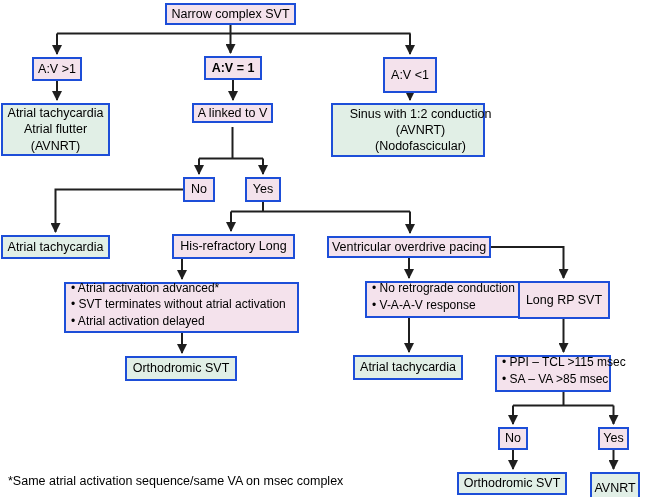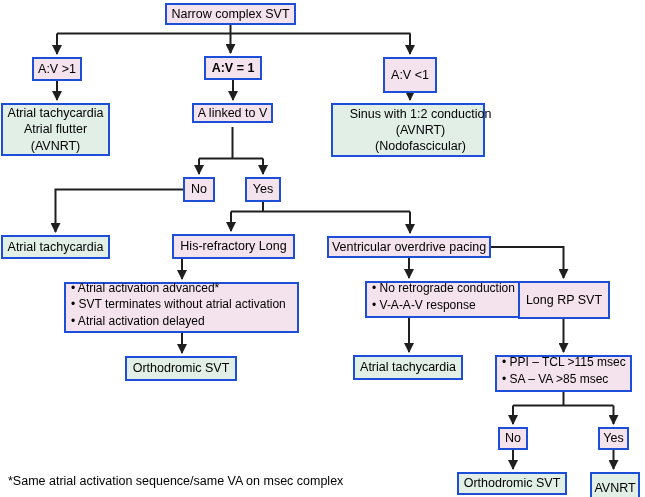--- a/index.html
+++ b/index.html
@@ -32,21 +32,21 @@
   #n-no1      { left:183px; top:177px; width:32px;  height:25px; }
   #n-yes1     { left:245px; top:177px; width:36px;  height:25px; }
   #n-atleft   { left:1px;   top:235px; width:109px; height:24px; }
   #n-hispvc   { left:172px; top:234px; width:123px; height:25px; }
   #n-vop      { left:327px; top:236px; width:164px; height:22px; }
   #n-hiscrit  { left:64px;  top:282px; width:235px; height:51px; }
   #n-ortho1   { left:125px; top:356px; width:112px; height:25px; }
   #n-vaav     { left:327px; top:281px; width:188px; height:37px;margin-left:38px; }
   #n-atmid    { left:353px; top:355px; width:110px; height:25px; }
   #n-longrp   { left:518px; top:281px; width:92px;  height:38px; }
-  #n-ppi      { left:495px; top:355px; width:137px; height:37px; }
+  #n-ppi      { left:495px; top:355px; width:116px; height:37px; }
   #n-no2      { left:498px; top:427px; width:30px;  height:23px; }
   #n-yes2     { left:598px; top:427px; width:31px;  height:23px; }
   #n-ortho2   { left:457px; top:472px; width:110px; height:23px; }
   #n-avnrt    { left:590px; top:472px; width:50px;  height:32px; }
 </style>
 </head>
 <body>
 
 <div class="canvas">
 

